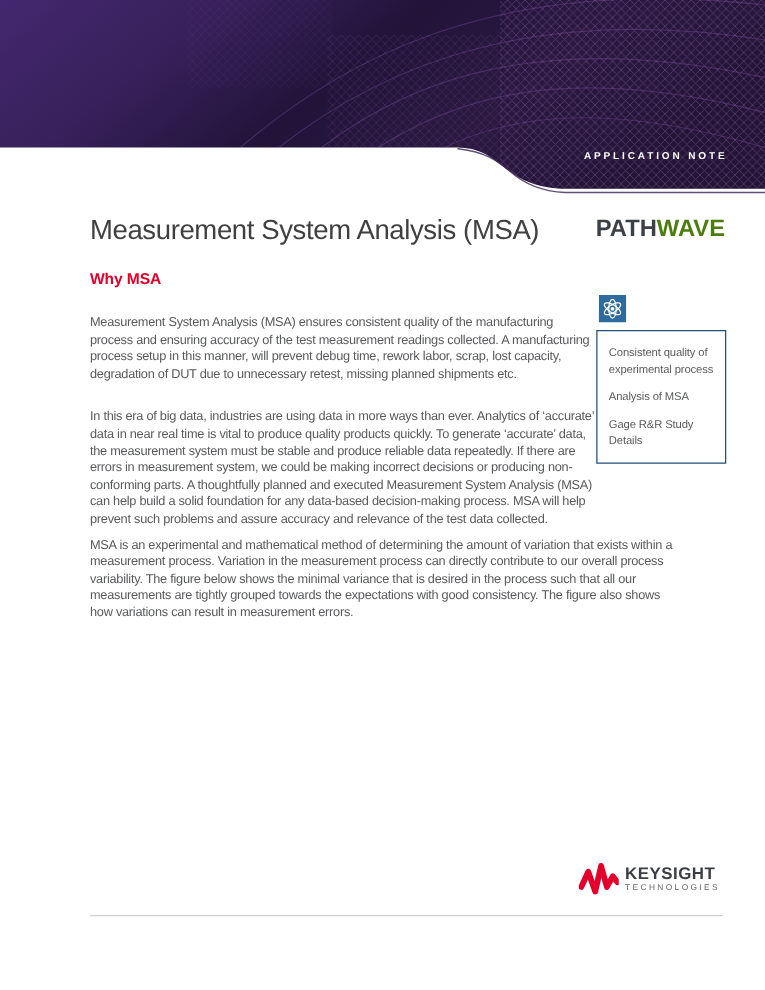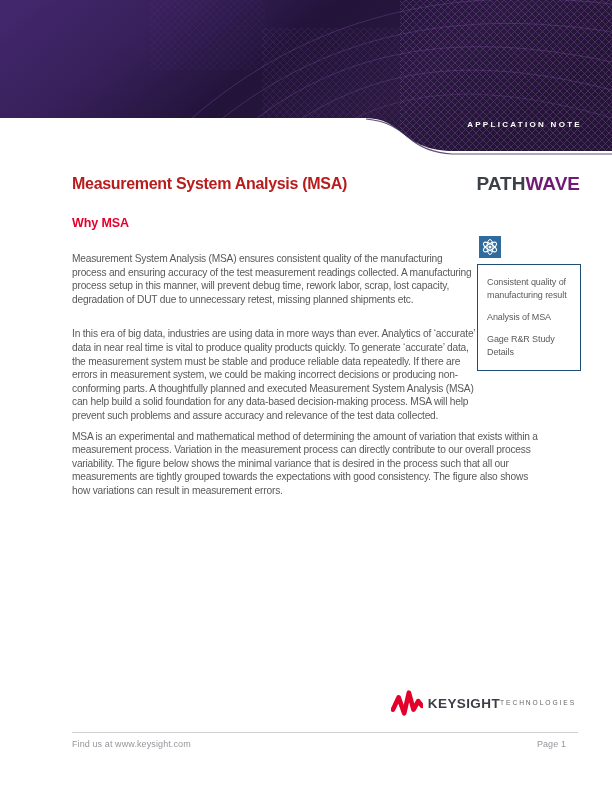--- a/index.html
+++ b/index.html
@@ -15,26 +15,26 @@
     position:absolute; top:120px; right:30px;
     color:#ffffff; font-size:8px; font-weight:bold; letter-spacing:2.3px;
     white-space:nowrap;
   }
   
   .title-row {
     position:absolute; left:72px; top:171px; width:508px;
     display:flex; justify-content:space-between; align-items:flex-start;
   }
   .doc-title {
-    font-size:16px; font-weight:700; color:#b91c1c; margin:0;
+    font-size:22px; font-weight:400; color:#404040; margin:0;
     letter-spacing:-0.3px; line-height:26px;
   }
   .pathwave { font-size:19px; font-weight:bold; margin-top:2px; white-space:nowrap; }
   .pw-path { color:#3c4148;margin-left:33px; }
-  .pw-wave { color:#701a75;margin-top:28px; }
+  .pw-wave { color:#4d7c0f;margin-top:28px; }
   
   .content { position:absolute; left:72px; top:216px; width:472px; }
   .content h2 {
     font-size:12.5px; font-weight:700; color:#e4002b;
     margin:0 0 11px 0; letter-spacing:-0.1px; line-height:15px;
   }
   .content h2.h2-second { margin-top:36px; }
   .content p {
     font-size:10.2px; line-height:13.6px; color:#58595b;
     margin:0 0 7px 0; letter-spacing:-0.2px;
@@ -51,21 +51,21 @@
   .sidebar-box p {
     font-size:9px; line-height:13px; color:#595a5c;
     margin:0 0 9px 0; letter-spacing:-0.1px;
   }
   .sidebar-box p:last-child { margin-bottom:0; }
   
   .keysight {
     position:absolute; top:689px; right:36px;
     display:flex; align-items:center; gap:5px;
   }
-  .k-text { display:flex; flex-direction:row; }
+  .k-text { display:flex; flex-direction:column; }
   .k-name { font-size:13.5px; font-weight:700; color:#3b3f45; letter-spacing:0.4px; line-height:13px; }
   .k-sub  { font-size:6.7px; color:#63666b; letter-spacing:1.9px; line-height:8px; margin-top:2px; }
   
   .footer-rule { position:absolute; left:72px; top:732px; width:506px; height:1px; background:#cfd0d2; }
   .footer-row {
     position:absolute; left:72px; top:739px; width:506px;
     display:flex; justify-content:space-between;
     font-size:9px; color:#94969a; letter-spacing:0.1px;
   }
   .page-number { margin-right:12px; }
@@ -130,35 +130,31 @@
         <rect width="22" height="22" fill="#2f6b9d"></rect>
         <g stroke="#ffffff" fill="none" stroke-width="1">
           <ellipse cx="11" cy="11" rx="7.5" ry="3" transform="rotate(-32 11 11)"></ellipse>
           <ellipse cx="11" cy="11" rx="7.5" ry="3" transform="rotate(32 11 11)"></ellipse>
           <ellipse cx="11" cy="11" rx="7.5" ry="3" transform="rotate(90 11 11)"></ellipse>
         </g>
         <circle cx="11" cy="11" r="1.5" fill="#ffffff"></circle>
       </svg>
     </div>
     <div class="sidebar-box">
-      <p>Consistent quality of manufacturing result</p>
+      <p>Consistent quality of experimental process</p>
       <p>Analysis of MSA</p>
       <p>Gage R&amp;R Study Details</p>
     </div>
   </div>
 
   <div class="keysight">
     <svg width="32" height="28" viewBox="0 0 34 30" aria-hidden="true">
       <path d="M2,22 L8,9 L14,26 L19,4 L24,22 L29,13 L33,18" fill="none" stroke="#e4002b" stroke-width="5" stroke-linejoin="round" stroke-linecap="round"></path>
     </svg>
     <div class="k-text">
       <span class="k-name">KEYSIGHT</span>
       <span class="k-sub">TECHNOLOGIES</span>
     </div>
   </div>
 
   <div class="footer-rule"></div>
-  <div class="footer-row">
-    <span>Find us at www.keysight.com</span>
-    <span class="page-number">Page 1</span>
-  </div>
 
 </div>
 
 </body></html>

